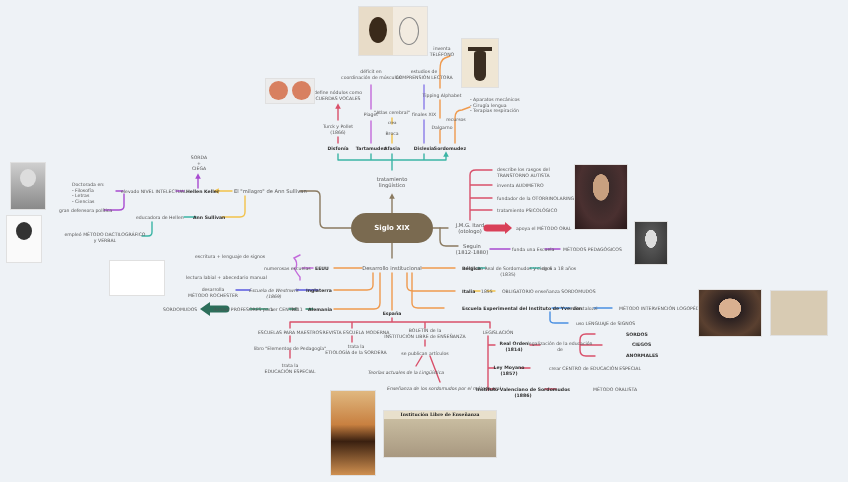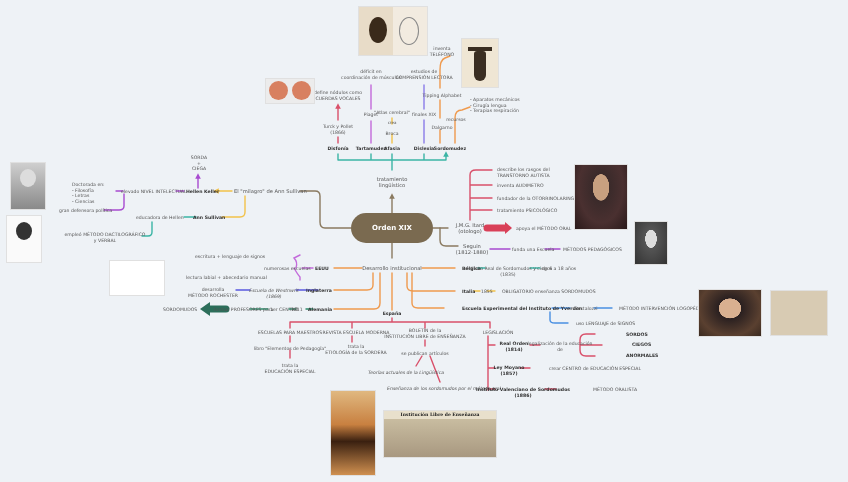--- a/index.html
+++ b/index.html
@@ -69,21 +69,21 @@
     <path d="M290,336 L290,342 M290,350 L290,358 M352,336 L352,342 M425,340 L425,346 M422,356 L416,366 M430,356 L440,382" stroke="#d9506a"></path>
     <path d="M488,336 L488,390 M488,345 L495,345 M488,368 L495,368 M488,389 L495,389 M530,345 L540,345 M520,368 L530,368 M545,389 L556,389" stroke="#d9506a"></path>
     <path d="M580,340 Q580,334 586,334 L595,334 M580,345 L602,345 M580,350 Q580,356 586,356 L595,356 M580,340 L580,350" stroke="#d9506a"></path>
   </g>
   <g>
     <polygon points="505,222 512,228 505,234" fill="#d94058"></polygon>
     <polygon points="210,302 200,309 210,316" fill="#2c6e5a"></polygon>
   </g>
 </svg>
 
-<div class="central">Orden XIX</div>
+<div class="central">Siglo XIX</div>
 
 <div class="t c mid" style="left:392px;top:176px;white-space:pre;">tratamiento
 lingüístico</div>
 <div class="t c b" style="left:338px;top:146px;">Disfonía</div>
 <div class="t c" style="left:338px;top:124px;white-space:pre;">Turck y Pollet
 (1866)</div>
 <div class="t c" style="left:338px;top:90px;white-space:pre;">define nódulos como
 CUERDAS VOCALES</div>
 <div class="t c b" style="left:371px;top:146px;">Tartamudez</div>
 <div class="t c" style="left:371px;top:112px;">Piaget</div>

